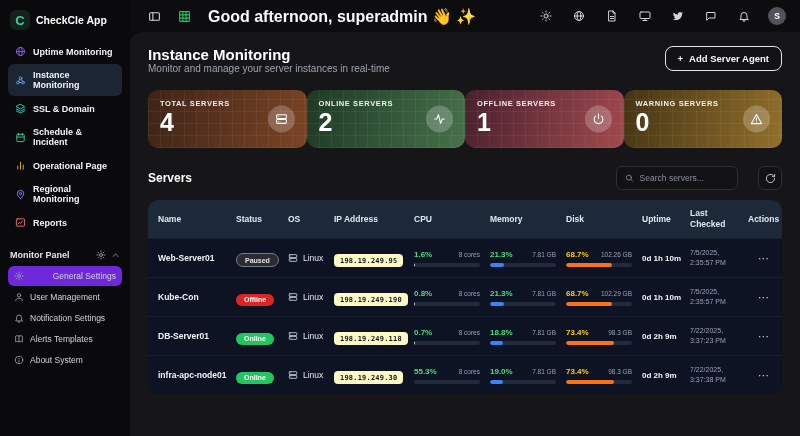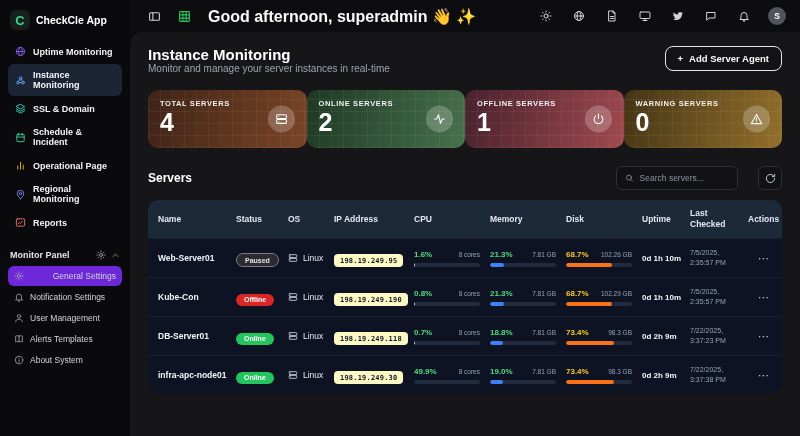--- a/index.html
+++ b/index.html
@@ -192,31 +192,31 @@
   <div>
     <div class="set-item active">
       <svg class="ic" viewBox="0 0 24 24">
           <circle cx="12" cy="12" r="3.5"></circle>
           <path d="M12 2v3M12 19v3M2 12h3M19 12h3M4.9 4.9l2.1 2.1M17 17l2.1 2.1M19.1 4.9L17 7M7 17l-2.1 2.1"></path>
         </svg>
       <span>General Settings</span>
     </div>
     <div class="set-item">
       <svg class="ic" viewBox="0 0 24 24">
+          <circle cx="12" cy="8" r="4"></circle>
+          <path d="M4 21c0-4 3.6-6 8-6s8 2 8 6"></path>
+        </svg>
+      <span>User Management</span>
+    </div>
+    <div class="set-item">
+      <svg class="ic" viewBox="0 0 24 24">
           <path d="M18 16v-5a6 6 0 10-12 0v5l-2 3h16z"></path>
           <path d="M10 21a2 2 0 004 0"></path>
         </svg>
       <span>Notification Settings</span>
-    </div>
-    <div class="set-item">
-      <svg class="ic" viewBox="0 0 24 24">
-          <circle cx="12" cy="8" r="4"></circle>
-          <path d="M4 21c0-4 3.6-6 8-6s8 2 8 6"></path>
-        </svg>
-      <span>User Management</span>
     </div>
     <div class="set-item">
       <svg class="ic" viewBox="0 0 24 24">
           <path d="M12 5c-2-1.5-5-1.5-8 0v14c3-1.5 6-1.5 8 0 2-1.5 5-1.5 8 0V5c-3-1.5-6-1.5-8 0zM12 5v14"></path>
         </svg>
       <span>Alerts Templates</span>
     </div>
     <div class="set-item">
       <svg class="ic" viewBox="0 0 24 24">
           <circle cx="12" cy="12" r="9"></circle>
@@ -528,21 +528,21 @@
             <svg class="ic" viewBox="0 0 24 24">
               <rect x="3" y="4" width="18" height="7" rx="1.5"></rect>
               <rect x="3" y="13" width="18" height="7" rx="1.5"></rect>
               <path d="M7 7.5h.01M7 16.5h.01"></path>
             </svg>
             <span>Linux</span>
           </div>
           <div><span class="ip-chip">198.19.249.30</span></div>
           <div class="meter">
             <div class="line">
-              <span class="pct pct-green">49.9%</span>
+              <span class="pct pct-green">55.3%</span>
               <span class="sub">8 cores</span>
             </div>
             <div class="track">
               <div class="fill fill-light" style="width: 0%;"></div>
             </div>
           </div>
           <div class="meter">
             <div class="line">
               <span class="pct pct-green">19.0%</span>
               <span class="sub">7.81 GB</span>

